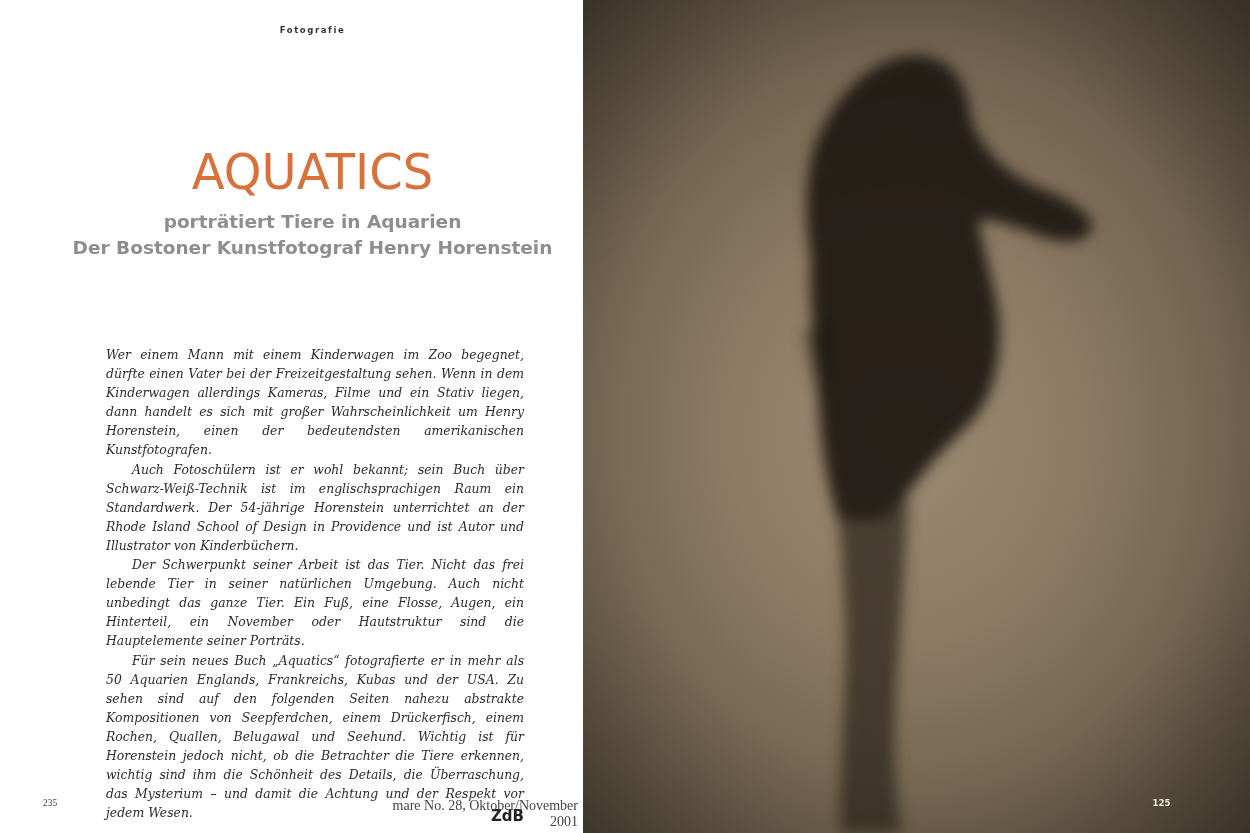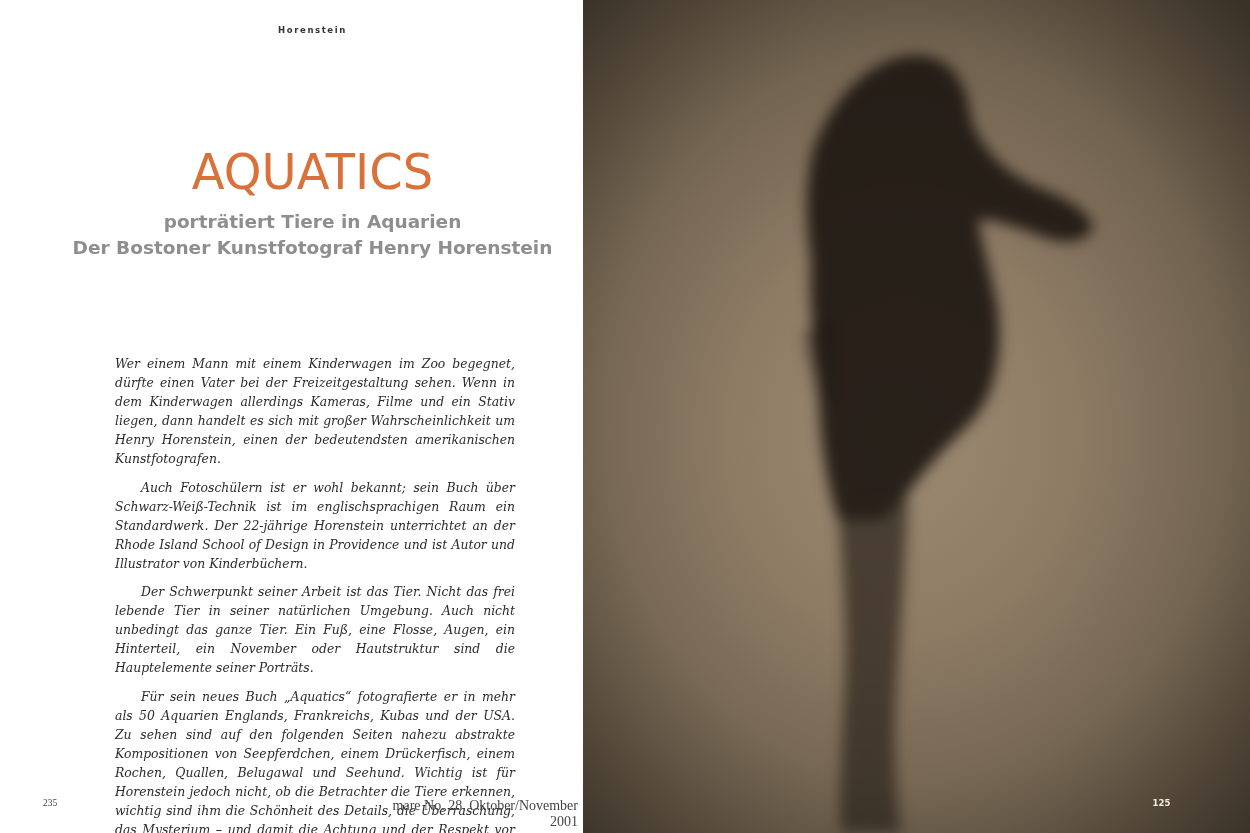--- a/index.html
+++ b/index.html
@@ -27,21 +27,21 @@
       position: absolute; top: 209px; left: 0; width: 625px; text-align: center;
       font-family: "DejaVu Sans", sans-serif; font-weight: bold;
       font-size: 18.5px; line-height: 26px; color: #8e8e8e;
     }
     .body-text {
       position: absolute; top: 345px; left: 106px; width: 418px;
       font-family: "DejaVu Serif", serif; font-style: italic;
       font-size: 12.4px; line-height: 19.1px; color: #2b2b2b;
       text-align: justify; hyphens: manual;
     }
-    .body-text p { margin: 9px; }
+    .body-text p { margin: 0; }
     .body-text p.indent { text-indent: 26px; }
     .signature {
       float: right; font-family: "DejaVu Sans", sans-serif; font-style: normal;
       font-weight: bold; font-size: 15px; color: #222; margin-top: 4px;
     }
     .footer-page-left {
       position: absolute; top: 798px; left: 43px;
       font-family: "Liberation Serif", serif; font-size: 9.5px; color: #444;
     }
     .footer-issue {
@@ -65,32 +65,32 @@
       font-family: "DejaVu Sans", sans-serif; font-weight: bold;
       font-size: 8.5px; color: #f2ede4;
     }
   </style>
 </head>
 <body>
 
 <div class="spread">
 
   <div class="page-left">
-    <div class="section-label">Horenstein</div>
+    <div class="section-label">Fotografie</div>
 
     <div class="headline">AQUATICS</div>
 
     <div class="subtitle">
       <div>porträtiert Tiere in Aquarien</div>
       <div>Der Bostoner Kunstfotograf Henry Horenstein</div>
     </div>
 
     <div class="body-text">
       <p>Wer einem Mann mit einem Kinderwagen im Zoo begegnet, dürfte einen Vater bei der Freizeitgestaltung sehen. Wenn in dem Kinderwagen allerdings Kameras, Filme und ein Stativ liegen, dann handelt es sich mit großer Wahrscheinlichkeit um Henry Horenstein, einen der bedeutendsten amerikanischen Kunstfotografen.</p>
-      <p class="indent">Auch Fotoschülern ist er wohl bekannt; sein Buch über Schwarz-Weiß-Technik ist im englischsprachigen Raum ein Standardwerk. Der 22-jährige Horenstein unterrichtet an der Rhode Island School of Design in Providence und ist Autor und Illustrator von Kinderbüchern.</p>
+      <p class="indent">Auch Fotoschülern ist er wohl bekannt; sein Buch über Schwarz-Weiß-Technik ist im englischsprachigen Raum ein Standardwerk. Der 54-jährige Horenstein unterrichtet an der Rhode Island School of Design in Providence und ist Autor und Illustrator von Kinderbüchern.</p>
       <p class="indent">Der Schwerpunkt seiner Arbeit ist das Tier. Nicht das frei lebende Tier in seiner natürlichen Umgebung. Auch nicht unbedingt das ganze Tier. Ein Fuß, eine Flosse, Augen, ein Hinterteil, ein November oder Hautstruktur sind die Hauptelemente seiner Porträts.</p>
       <p class="indent"><span>Für sein neues Buch „Aquatics“ fotografierte er in mehr als 50 Aquarien Englands, Frankreichs, Kubas und der USA. Zu sehen sind auf den folgenden Seiten nahezu abstrakte Kompositionen von Seepferdchen, einem Drückerfisch, einem Rochen, Quallen, Belugawal und Seehund. Wichtig ist für Horenstein jedoch nicht, ob die Betrachter die Tiere erkennen, wichtig sind ihm die Schönheit des Details, die Überraschung, das Mysterium – und damit die Achtung und der Respekt vor jedem Wesen.</span><span class="signature">ZdB</span></p>
     </div>
 
     <div class="footer-page-left">235</div>
     <div class="footer-issue">mare No. 28, Oktober/November 2001</div>
   </div>
 
   <div class="page-right">
     <svg class="seahorse" width="625" height="833" viewBox="0 0 625 833">

